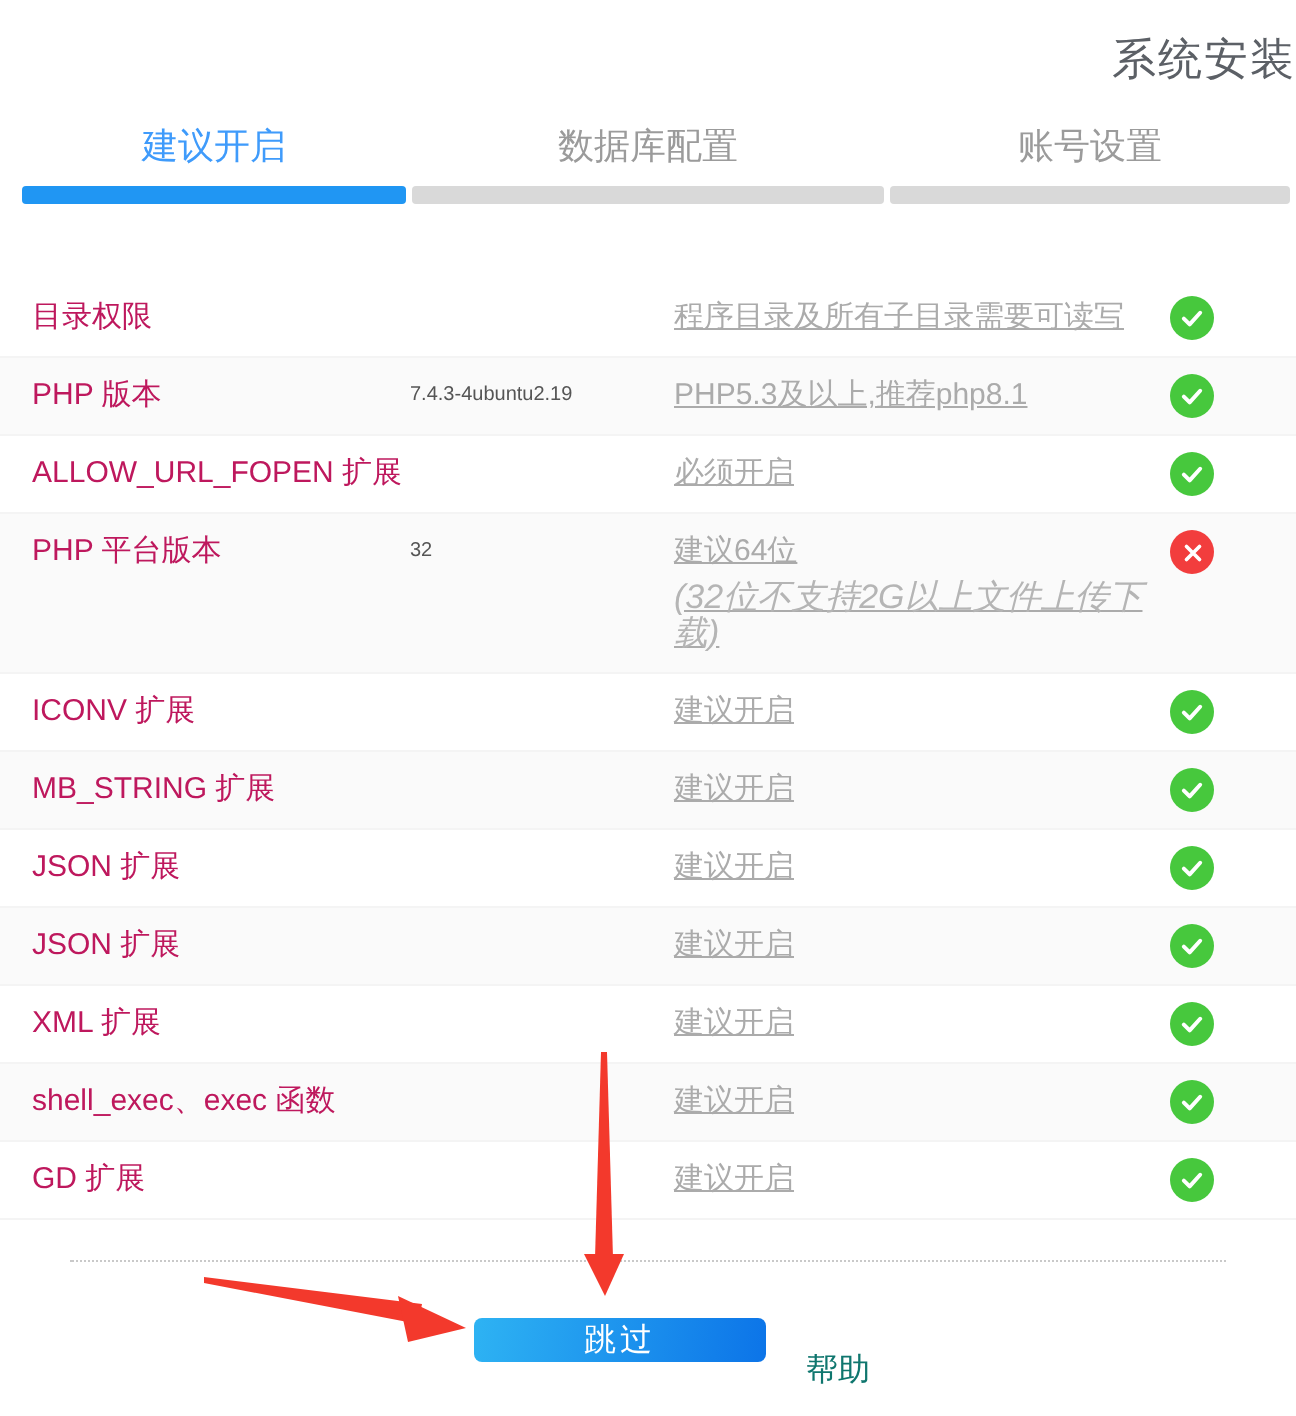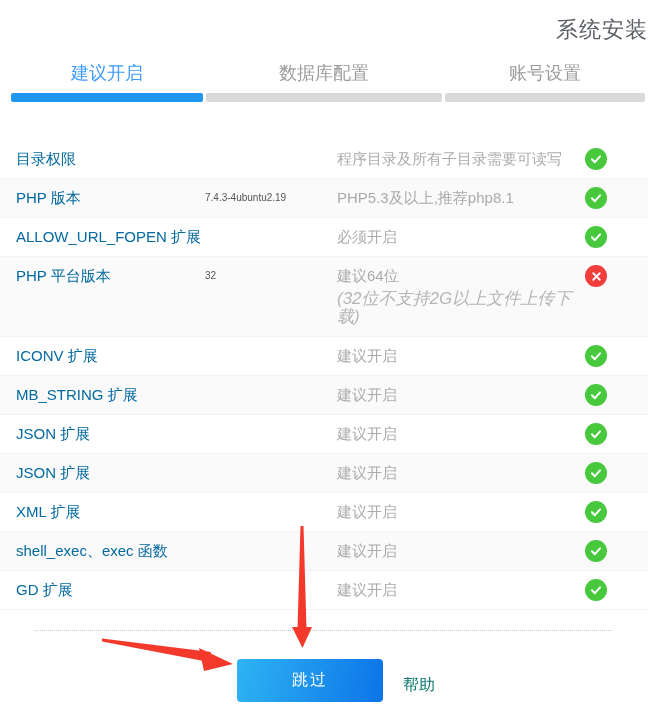--- a/index.html
+++ b/index.html
@@ -23,34 +23,34 @@
   .progressbar .seg{height:9px;background:#d9d9d9;border-radius:2px;}
   .progressbar .seg.s1{width:192px;margin-right:3px;}
   .progressbar .seg.s2{width:236px;margin-right:3px;}
   .progressbar .seg.s3{width:200px;}
   .progressbar .seg.done{background:#2096f3;}
   
   .table{margin-top:38px;}
   .row{display:flex;align-items:flex-start;min-height:38px;border-bottom:1px solid #f4f4f4;}
   .row.alt{background:#fafafa;justify-content:flex-end;}
   .cell{line-height:38px;}
-  .c-label{flex:0 0 189px;padding-left:16px;font-size:15px;color:#0369a1;white-space:nowrap;overflow:hidden;}
+  .c-label{flex:0 0 189px;padding-left:16px;font-size:15px;color:#be185d;white-space:nowrap;overflow:hidden;}
   .c-value{flex:0 0 132px;font-size:10px;color:#555555;white-space:nowrap;}
-  .c-desc{flex:1 1 auto;font-size:15px;color:#ababab;}
+  .c-desc{flex:1 1 auto;font-size:15px;color:#ababab;text-decoration:underline;}
   .c-desc .note{display:block;line-height:18px;margin-top:-5px;padding-bottom:10px;font-style:italic;font-size:17px;color:#b5b5b5;}
   .c-status{flex:0 0 22px;margin-right:41px;height:38px;display:flex;align-items:center;justify-content:center;}
   .status-icon{width:22px;height:22px;border-radius:50%;display:flex;align-items:center;justify-content:center;}
   .status-icon.pass{background:#47c83d;}
   .status-icon.fail{background:#f23d3d;}
   .status-icon svg{display:block;}
   
   .divider{position:absolute;left:35px;right:35px;top:630px;border-top:1px dotted #c9c9c9;}
   .footer{position:absolute;left:0;top:659px;width:648px;height:36px;}
   .skip-btn{
-    position:absolute;left:237px;top:0;width:146px;height:43px;border:none;border-radius:4px;
+    position:absolute;left:237px;top:0;width:146px;height:22px;border:none;border-radius:4px;
     background:linear-gradient(100deg,#2eb3f3 0%,#0c74e8 100%);
     color:#ffffff;font-size:16px;font-family:inherit;cursor:pointer;letter-spacing:2px;
   }
   .help-link{
     position:absolute;left:403px;top:16px;font-size:16px;color:#0f766e;text-decoration:none;cursor:pointer;
   }
   
   .annotations{position:absolute;left:0;top:0;width:648px;height:708px;pointer-events:none;}
 </style>
 </head>

